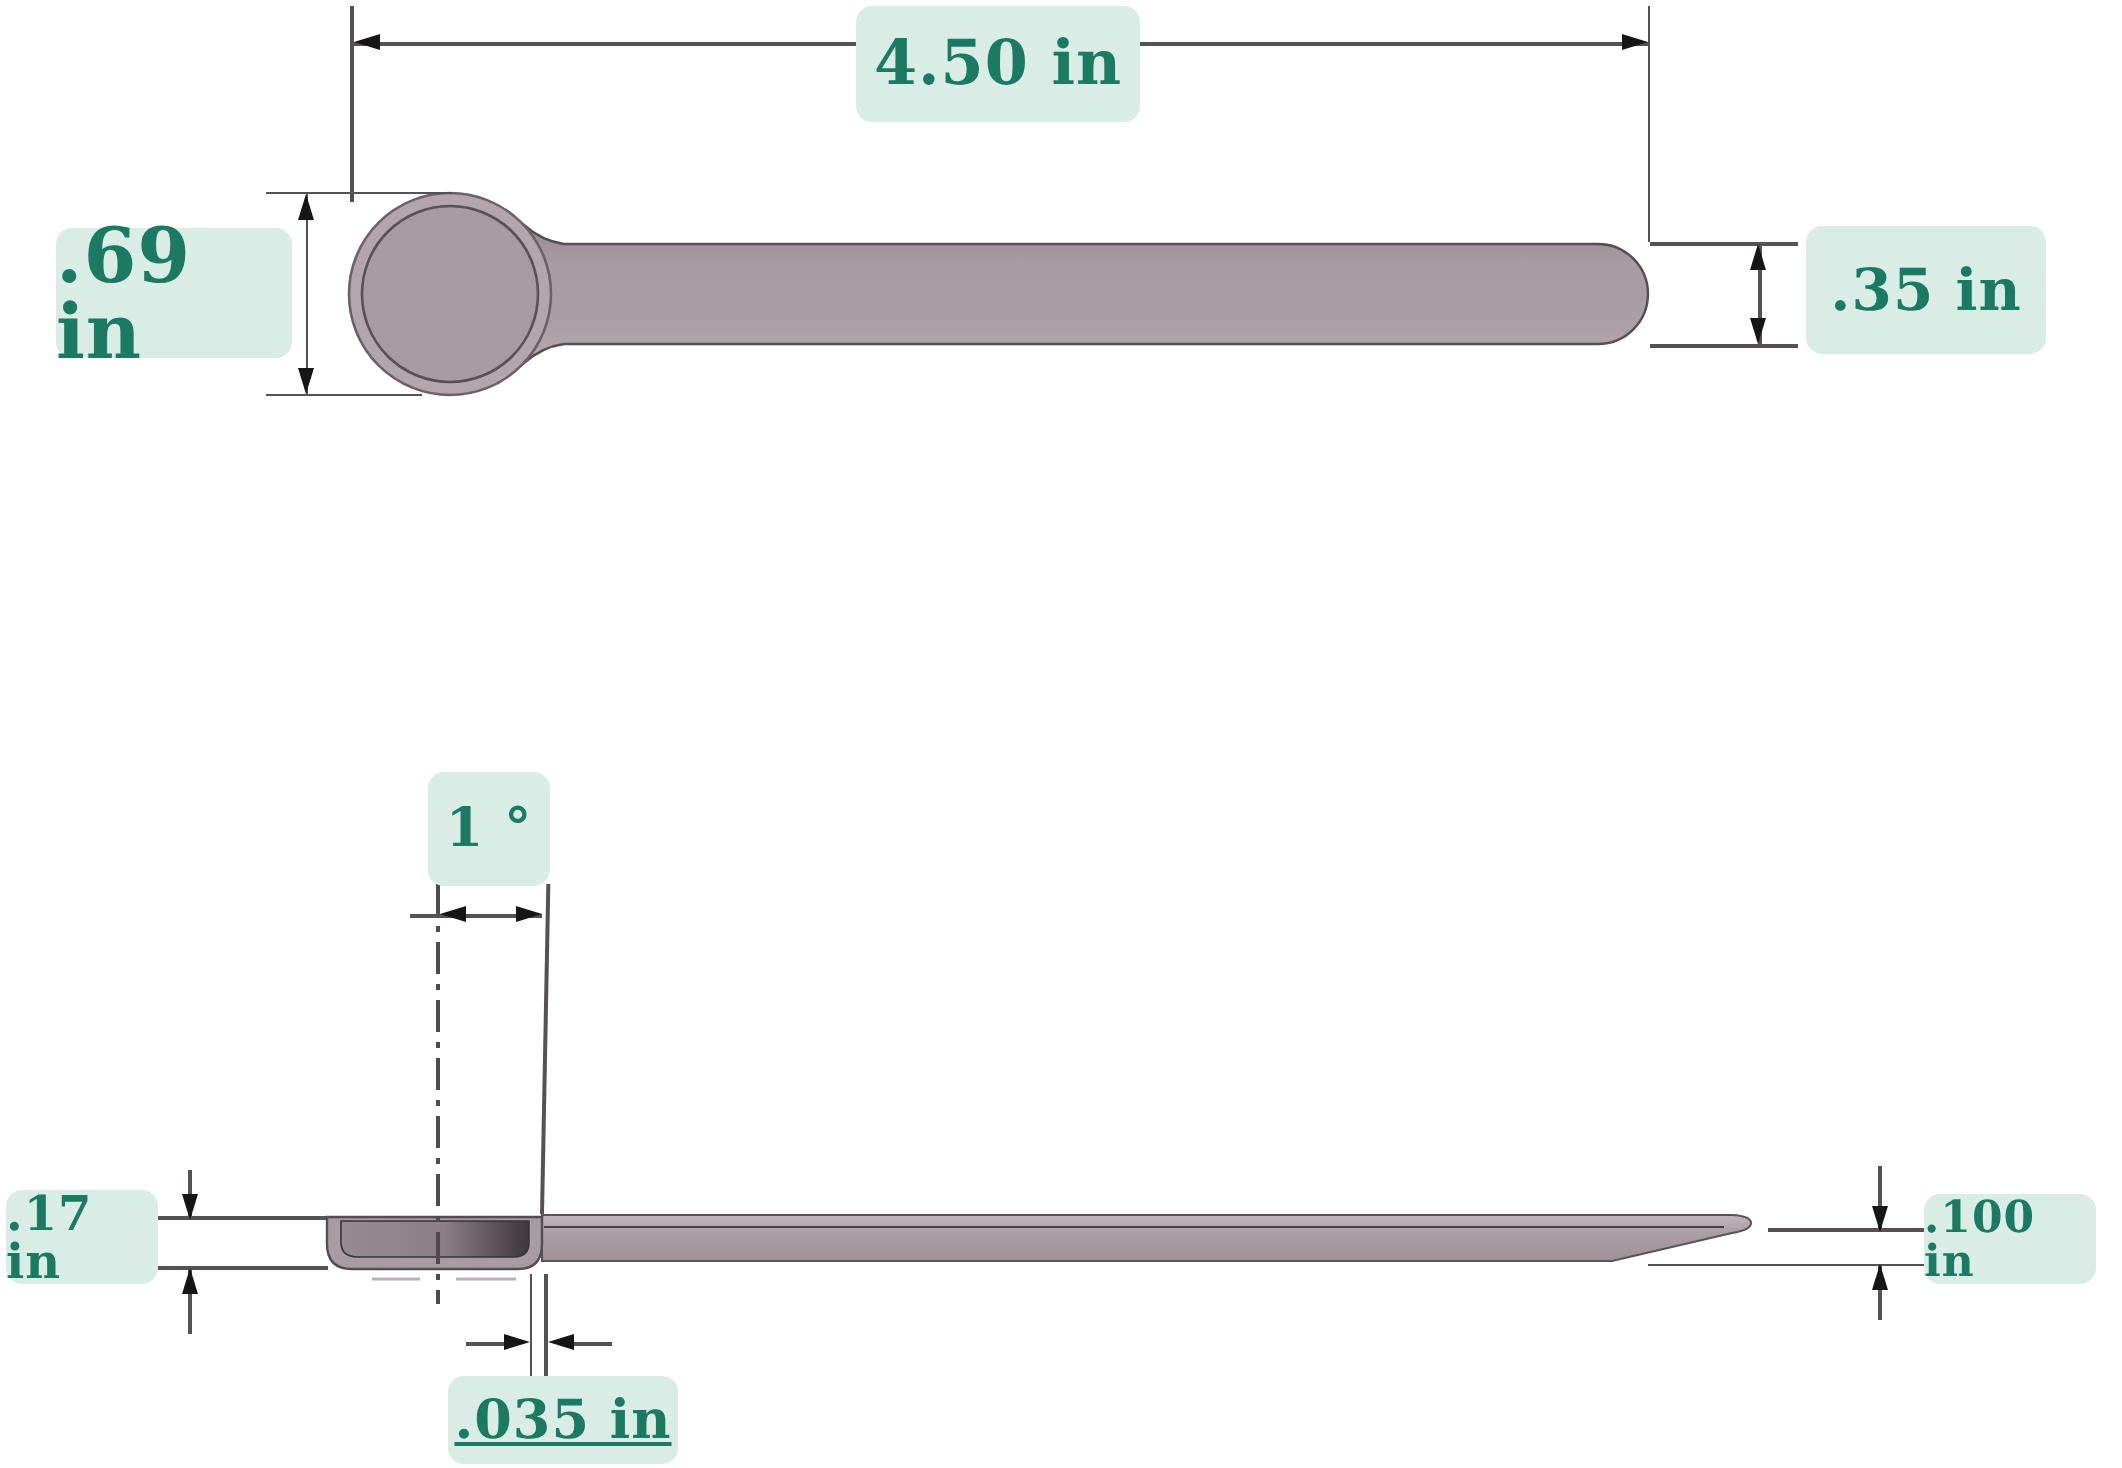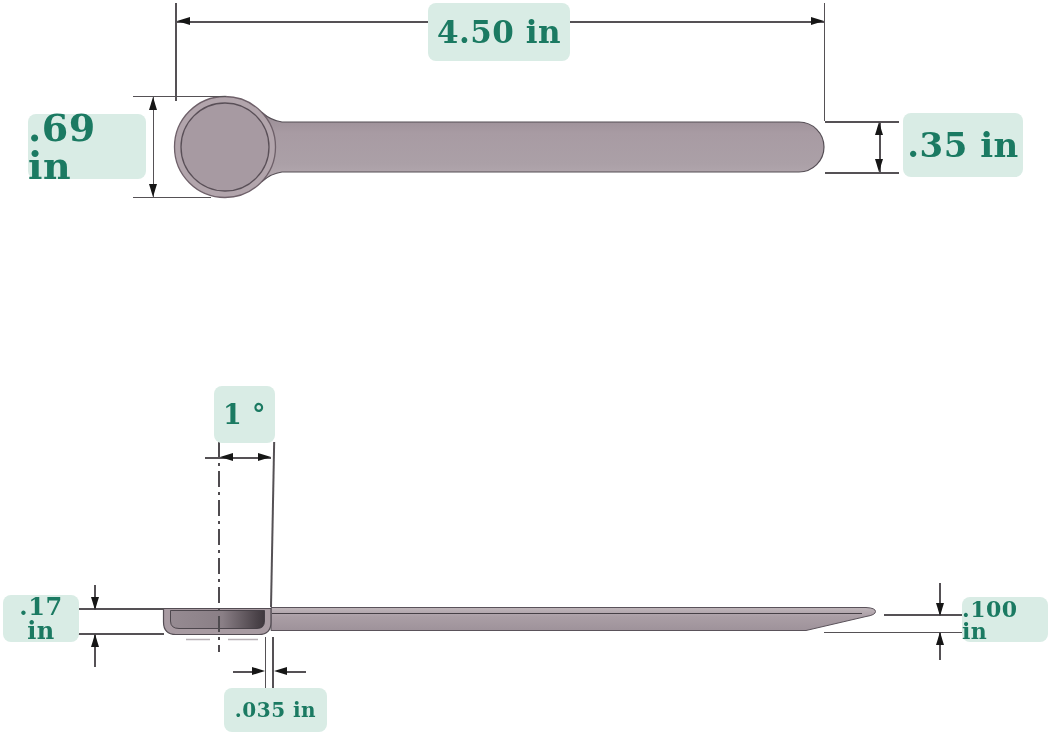--- a/index.html
+++ b/index.html
@@ -98,50 +98,50 @@
     <div class="ar ar-d" style="left:149px;top:184px;"></div>
     <div class="dim-label" style="left:28px;top:114px;width:118px;height:65px;font-size:38px;">.69 in</div>
   </div>
 
   <div>
     <div class="hl" style="left:824.5px;top:121px;width:74px;"></div>
     <div class="hl" style="left:824.5px;top:172.3px;width:74px;"></div>
     <div class="vl" style="left:879px;top:122px;height:50px;"></div>
     <div class="ar ar-u" style="left:875.2px;top:122px;"></div>
     <div class="ar ar-d" style="left:875.2px;top:159.3px;"></div>
-    <div class="dim-label" style="left:903px;top:113px;width:120px;height:64px;font-size:34px;">.35 in</div>
+    <div class="dim-label" style="left:903px;top:113px;width:120px;height:64px;font-size:29px;">.35 in</div>
   </div>
 
   <div>
     <div class="centerline" style="left:218.3px;top:442px;height:210px;"></div>
     <div class="vl slant1" style="left:269.5px;top:442px;height:165px;"></div>
     <div class="hl" style="left:205px;top:457.3px;width:66px;"></div>
     <div class="ar ar-l" style="left:220px;top:453px;"></div>
     <div class="ar ar-r" style="left:258px;top:453px;"></div>
     <div class="dim-label" style="left:214px;top:386px;width:61px;height:57px;font-size:27px;">1 °</div>
   </div>
 
   <div>
     <div class="hl" style="left:78px;top:608.2px;width:86px;"></div>
     <div class="hl" style="left:78px;top:633px;width:86px;"></div>
     <div class="vl" style="left:94.3px;top:585px;height:24px;"></div>
     <div class="ar ar-d" style="left:90.5px;top:596.5px;"></div>
     <div class="vl" style="left:94.3px;top:634px;height:33px;"></div>
     <div class="ar ar-u" style="left:90.5px;top:634px;"></div>
-    <div class="dim-label" style="left:3px;top:595px;width:76px;height:47px;font-size:24px;text-align:center;">.17 in</div>
+    <div class="dim-label" style="left:3px;top:595px;width:76px;height:47px;font-size:24px;">.17 in</div>
   </div>
 
   <div>
     <div class="vl" style="left:264.8px;top:637px;height:51px;"></div>
     <div class="vl" style="left:272.3px;top:637px;height:51px;"></div>
     <div class="hl" style="left:233px;top:671.3px;width:21px;"></div>
     <div class="ar ar-r" style="left:252px;top:667px;"></div>
     <div class="hl" style="left:286px;top:671.3px;width:20px;"></div>
     <div class="ar ar-l" style="left:273.5px;top:667px;"></div>
-    <div class="dim-label" style="left:224px;top:688px;width:103px;height:44px;font-size:20px;">.035 in</div>
+    <div class="dim-label" style="left:224px;top:688px;width:115px;height:44px;font-size:27px;text-decoration:underline;">.035 in</div>
   </div>
 
   <div>
     <div class="hl" style="left:884px;top:614.3px;width:78px;"></div>
     <div class="hl" style="left:824px;top:631.5px;width:138px;"></div>
     <div class="vl" style="left:939.3px;top:583px;height:32px;"></div>
     <div class="ar ar-d" style="left:935.5px;top:602.5px;"></div>
     <div class="vl" style="left:939.3px;top:632px;height:28px;"></div>
     <div class="ar ar-u" style="left:935.5px;top:632px;"></div>
     <div class="dim-label" style="left:962px;top:597px;width:86px;height:45px;font-size:22px;">.100 in</div>

